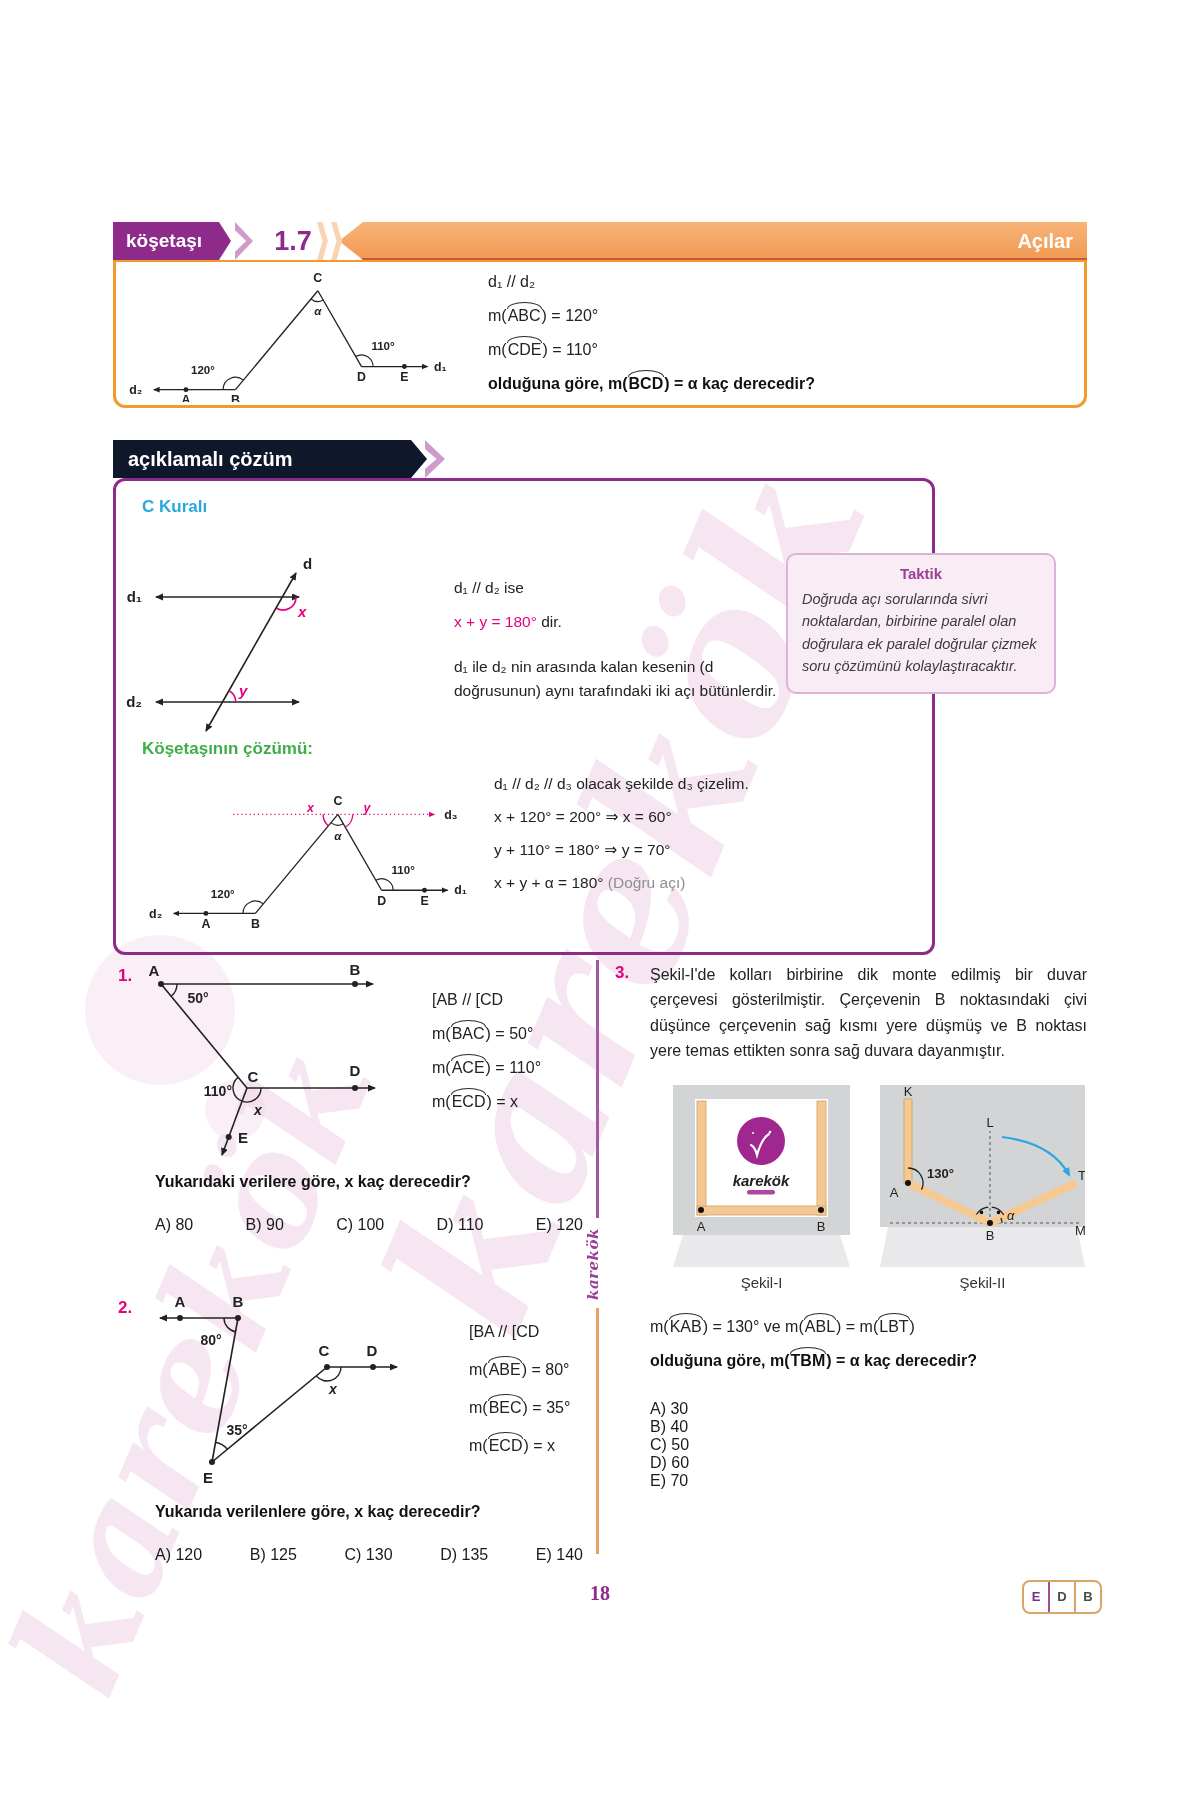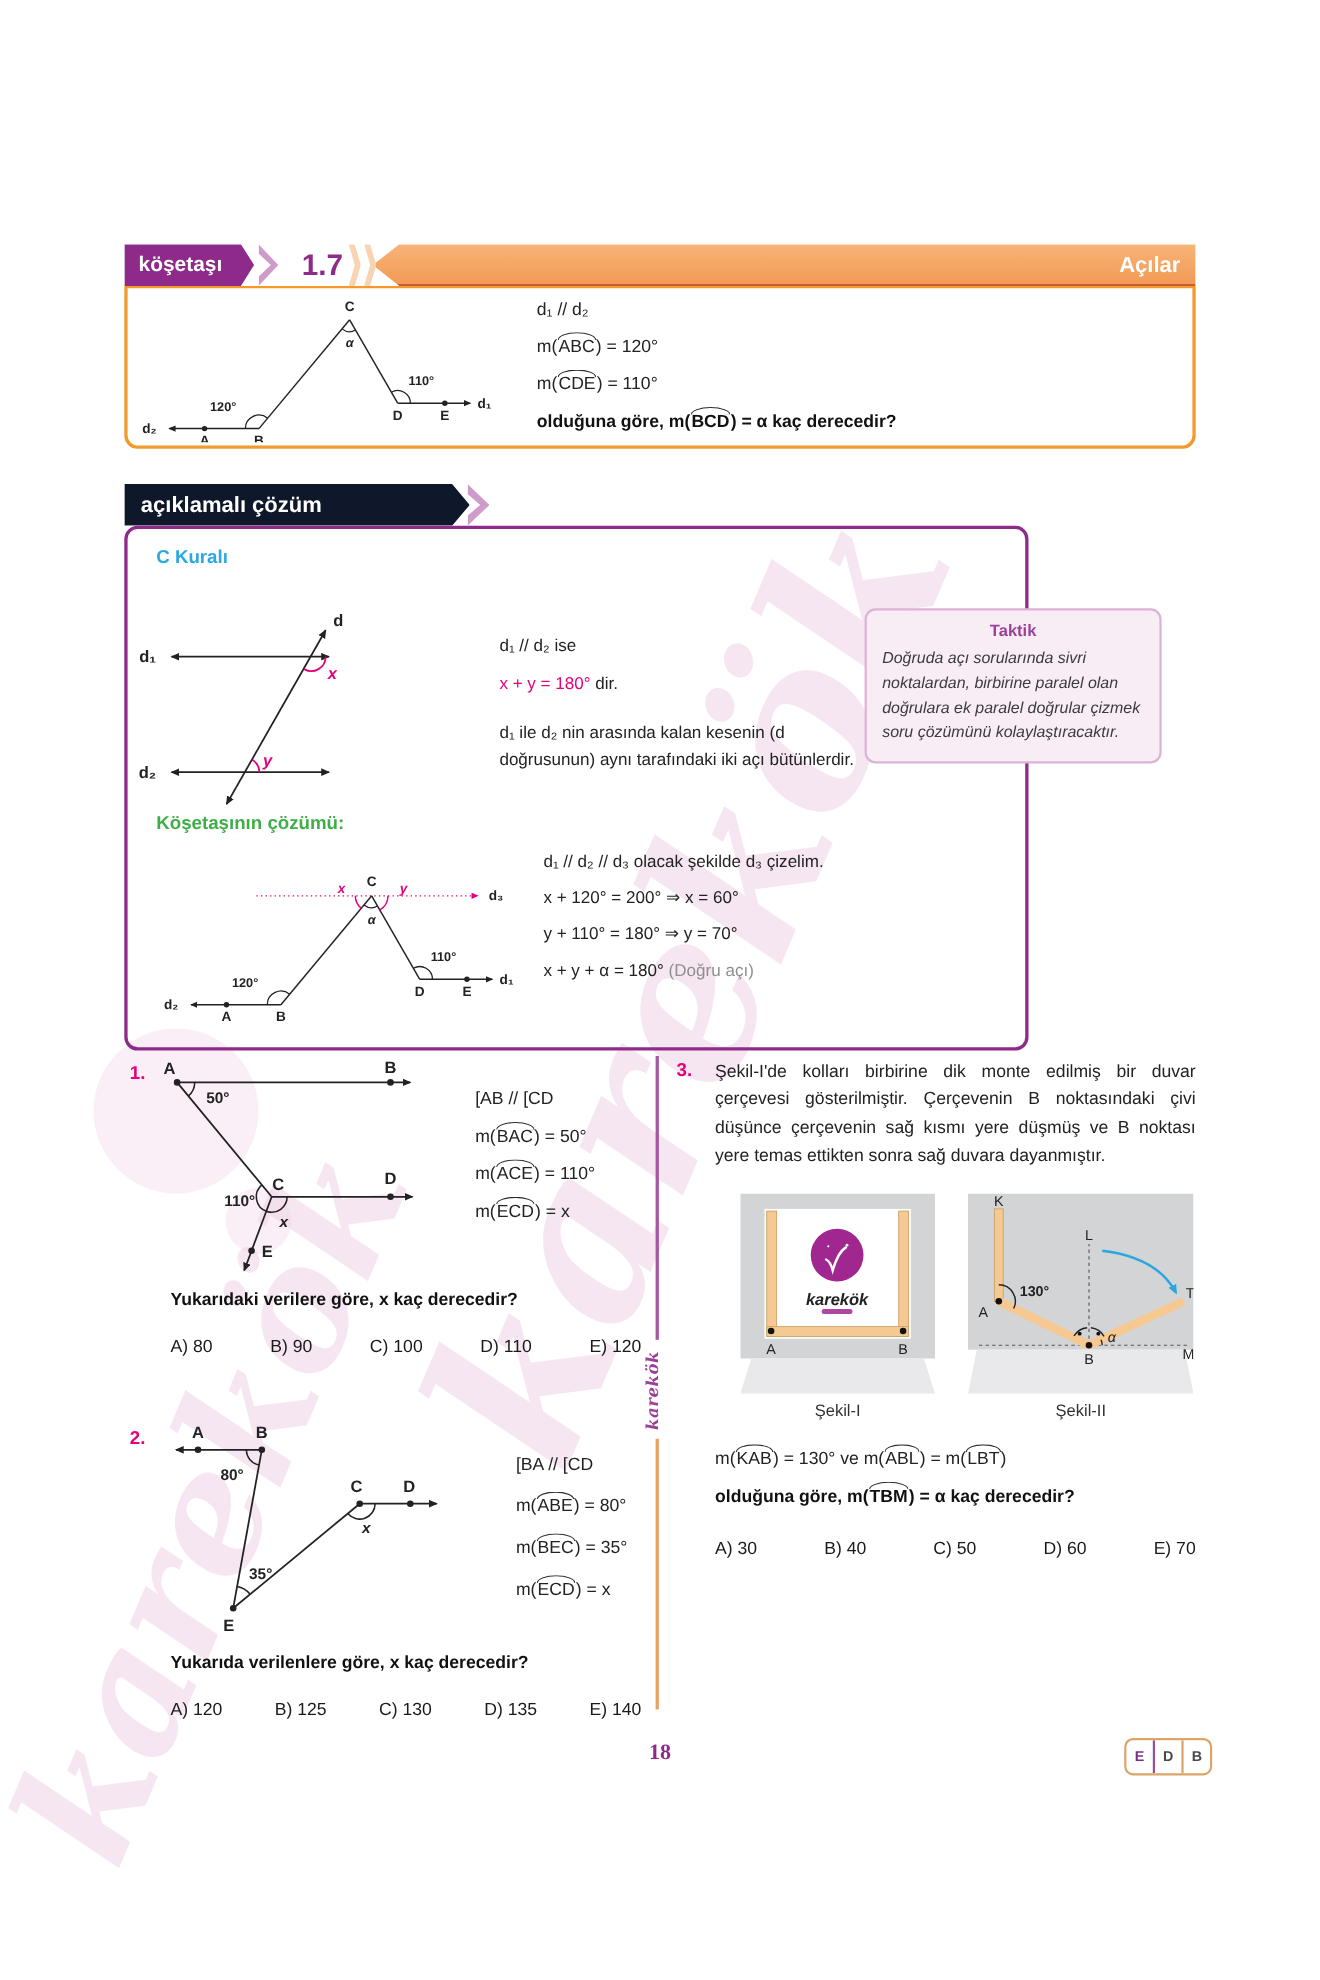--- a/index.html
+++ b/index.html
@@ -377,21 +377,21 @@
     <text x="195" y="150" font-size="13">M</text>
     <text x="47" y="93" font-size="13" font-weight="bold">130°</text>
     <text x="127" y="135" font-size="13" font-style="italic">α</text>
   </svg>
 
   <div class="abs fig-caption z" style="left:673px;top:1274px;width:177px;">Şekil-I</div>
   <div class="abs fig-caption z" style="left:880px;top:1274px;width:205px;">Şekil-II</div>
 
   <div class="abs math-line z" style="left:650px;top:1318px;font-size:16px;text-align:right;"><span>m(</span><span class="hat-seg">KAB</span><span>) = 130° ve m(</span><span class="hat-seg">ABL</span><span>) = m(</span><span class="hat-seg">LBT</span><span>)</span></div>
   <div class="abs math-line prompt z" style="left:650px;top:1352px;"><span>olduğuna göre, m(</span><span class="hat-seg">TBM</span><span>) = α kaç derecedir?</span></div>
-  <div class="abs choices z" style="left:650px;top:1400px;width:437px;">
+  <div class="abs choices z" style="left:650px;top:1400px;width:437px;flex-direction:column;">
     <span>A) 30</span>
     <span>B) 40</span>
     <span>C) 50</span>
     <span>D) 60</span>
     <span>E) 70</span>
   </div>
 
   <div class="abs page-num z" style="left:575px;top:1582px;width:50px;text-align:center;">18</div>
   <div class="abs edb z" style="left:1022px;top:1580px;">
     <span>E</span>

